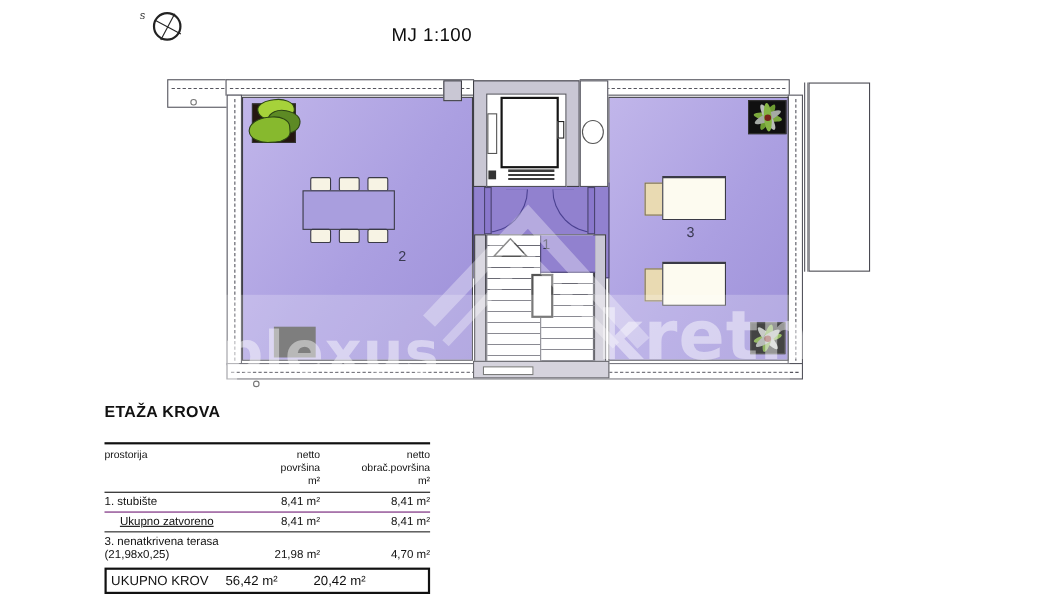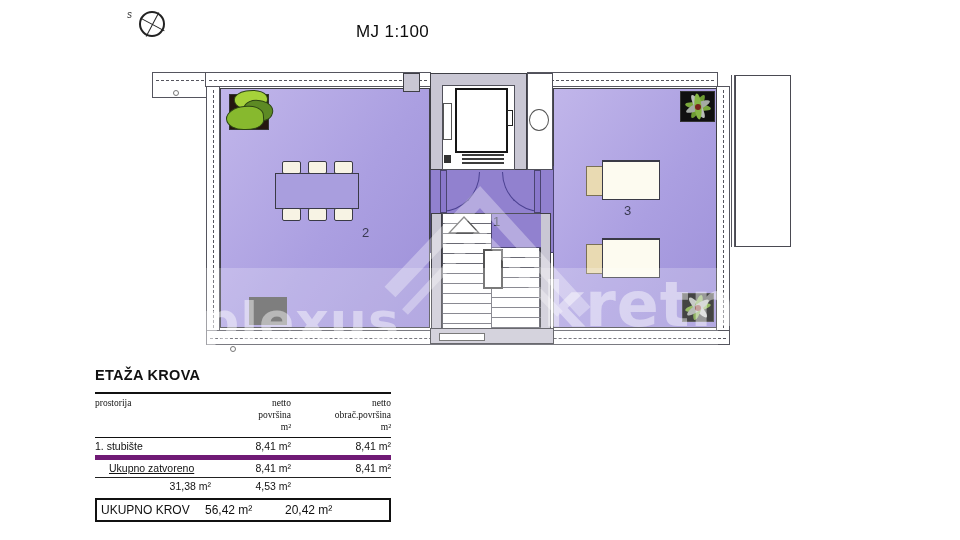--- a/index.html
+++ b/index.html
@@ -50,28 +50,28 @@
   .palm-dot{position:absolute;width:6px;height:6px;border-radius:50%;background:#79231c;left:50%;top:50%;margin:-3px 0 0 -3px;}
 
   .lounger-beige{background:#e9dab2;border:1px solid #7a7055;}
   .lounger-white{background:#fdfbf0;border:1px solid #3a3a46;border-top:2px solid #3a3a46;}
 
   .wm-band{background:rgba(255,255,255,.22);}
   .wm-word{color:rgba(255,255,255,.45);font-weight:bold;font-family:"DejaVu Sans",sans-serif;letter-spacing:1px;line-height:1;pointer-events:none;}
 
   
   #area-table{left:95px;top:367px;width:296px;font-size:10.5px;}
-  .at-title{font-size:14.5px;font-weight:600;letter-spacing:.3px;padding-bottom:9px;border-bottom:2.5px solid #111;}
+  .at-title{font-size:14.5px;font-weight:600;letter-spacing:.3px;padding-bottom:19px;border-bottom:2.5px solid #111;}
   .at-grid{display:grid;grid-template-columns:1fr 80px 100px;align-items:end;}
-  .at-head{padding:4px 0 3px 0;border-bottom:1.5px solid #111;font-size:9.5px;line-height:1.25;font-family:Liberation Serif, serif;}
+  .at-head{padding:4px 0 3px 0;border-bottom:1.5px solid #111;font-size:9.5px;line-height:1.25;}
   .at-head .c{white-space:pre-line;text-align:right;}
   .at-head .c1{text-align:left;align-self:start;}
   .at-row{padding:2.5px 0;}
   .at-row .v{text-align:right;}
-  .rule1{border-bottom:5px solid #701a75;}
+  .rule1{border-bottom:1px solid #701a75;}
   .rule2{border-bottom:1.5px solid #222;}
   .indent{padding-left:14px;text-decoration:underline;}
   .at-total{margin-top:3px;border:2px solid #111;padding:3px 4px;font-size:12px;}
 </style>
 </head>
 <body>
 
 <div class="abs compass-s">s</div>
 <div class="abs compass">
   <span class="ln" style="transform:rotate(28deg);"></span>
@@ -208,22 +208,23 @@
     <div>1. stubište</div>
     <div class="v">8,41 m²</div>
     <div class="v">8,41 m²</div>
   </div>
   <div class="at-grid at-row rule2">
     <div class="indent">Ukupno zatvoreno</div>
     <div class="v">8,41 m²</div>
     <div class="v">8,41 m²</div>
   </div>
   <div class="at-grid at-row">
-    <div class="v">31,38 m²</div>
-    <div class="v">4,53 m²</div>
+    <div>3. nenatkrivena terasa (21,98x0,25)</div>
+    <div class="v">21,98 m²</div>
+    <div class="v">4,70 m²</div>
   </div>
 
   <div class="at-grid at-total">
     <div>UKUPNO KROV</div>
     <div class="v">56,42 m²</div>
     <div class="v">20,42 m²</div>
   </div>
 </div>
 
 </body></html>

